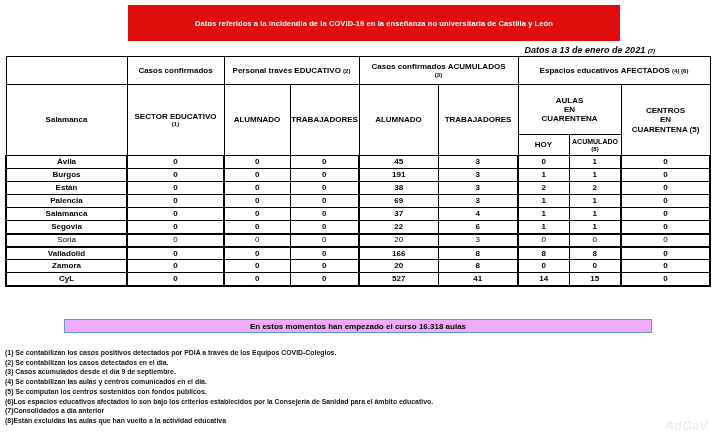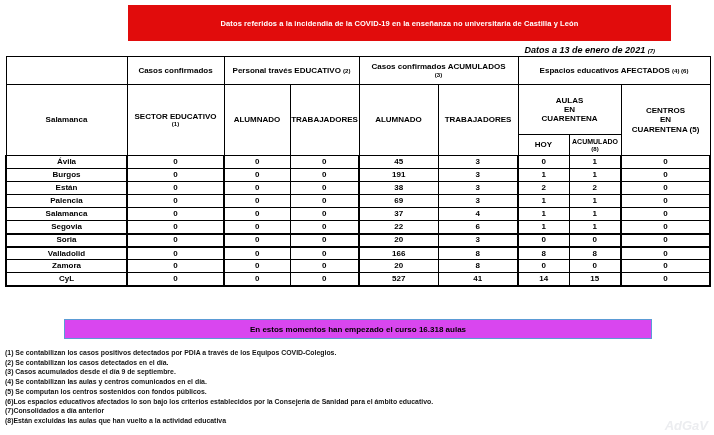--- a/index.html
+++ b/index.html
@@ -3,21 +3,21 @@
 <meta charset="utf-8">
 <style>
   html,body{margin:0;padding:0;}
   body{
     width:714px;height:435px;position:relative;background:#ffffff;
     font-family:"Liberation Sans", sans-serif;color:#000;
     overflow:hidden;
   }
   
   .red-banner{
-    position:absolute;left:128px;top:5px;width:543px;height:36px;
+    position:absolute;left:128px;top:5px;width:492px;height:36px;
     background:#e10c0c;display:flex;align-items:center;justify-content:center;
   }
   .red-banner span{color:#ffffff;font-size:7.5px;font-weight:bold;letter-spacing:.1px;}
   
   .date-line{
     position:absolute;top:45px;left:0;right:59px;text-align:right;
     font-size:9px;font-weight:bold;font-style:italic;
   }
   .date-line .note{font-size:6px;font-style:italic;}
   
@@ -41,26 +41,26 @@
   tr.sub-row{height:50px;}
   tr.sub2-row{height:21px;}
   tbody tr{height:13px;}
   tbody td{font-size:8px;}
   tbody td:nth-child(1){border-left-width:2px;border-right-width:2px;}
   tbody td:nth-child(2){border-right-width:2px;}
   tbody td:nth-child(4){border-right-width:2px;}
   tbody td:nth-child(6){border-right-width:2px;}
   tbody td:nth-child(8){border-right-width:2px;}
   tbody td:nth-child(9){border-right-width:2px;}
-  tbody tr.emph td{border-top-width:2px;border-bottom-width:2px;font-weight:700;margin-top:40px;}
+  tbody tr.emph td{border-top-width:2px;border-bottom-width:2px;font-weight:400;margin-top:40px;}
   tbody tr:last-child td{border-bottom-width:2px;margin-top:20px;}
   
   .notice{
-    position:absolute;left:64px;top:319px;width:588px;height:20px;
-    background:#d946ef;border:1px solid #5b9bd5;box-sizing:border-box;
+    position:absolute;left:64px;top:319px;width:588px;height:14px;
+    background:#f0abfc;border:1px solid #5b9bd5;box-sizing:border-box;
     display:flex;align-items:center;justify-content:center;
   }
   .notice span{font-size:8px;font-weight:bold;color:#000;}
   
   .footnotes{
     position:absolute;left:5px;top:348px;width:704px;
     font-size:6.9px;font-weight:bold;color:#141414;
   }
   .footnotes div{line-height:9.7px;white-space:nowrap;}
   

